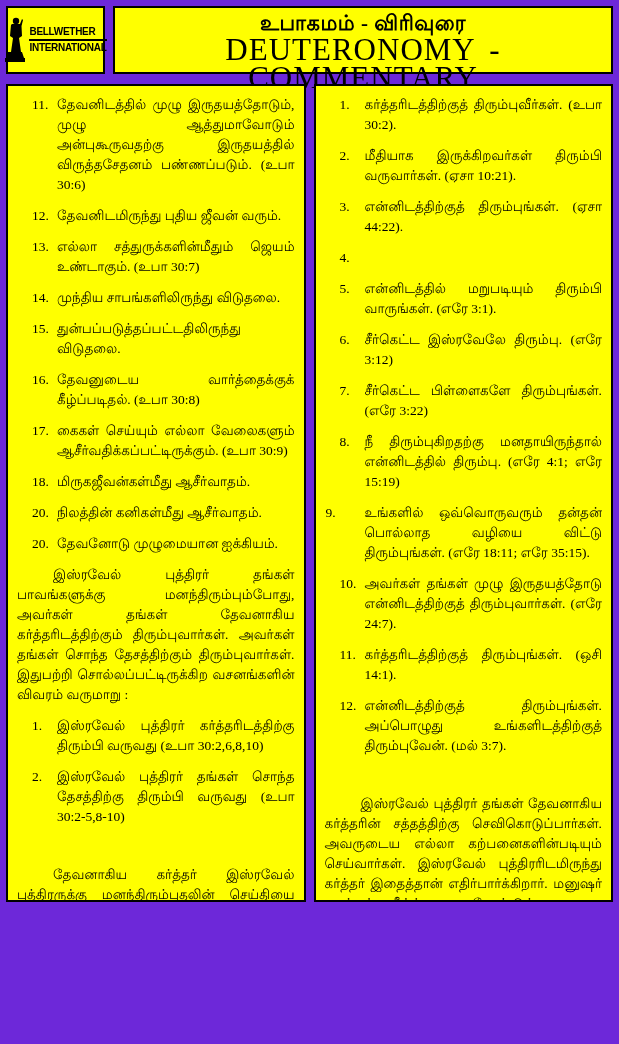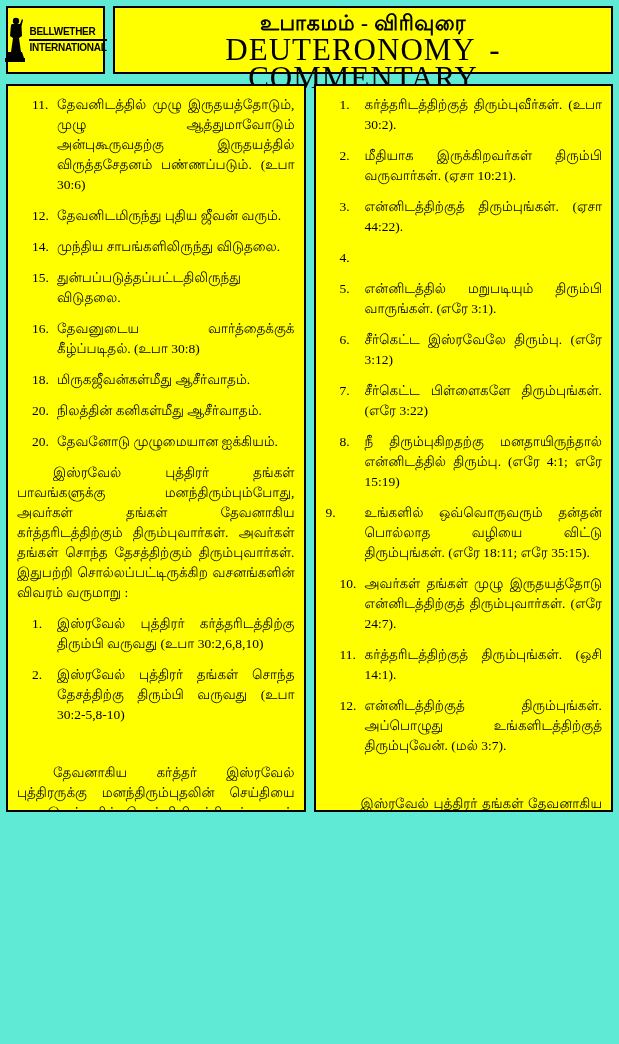--- a/index.html
+++ b/index.html
@@ -7,21 +7,21 @@
   body {
     width: 619px; height: 1044px;
     background: #0000DD;
     font-family: "Liberation Serif", serif;
     color: #000;
     overflow: hidden;
   }
   .page {
     position: relative;
     width: 619px; height: 1044px;
-    background: #5eead4;
+    background: #6d28d9;
     padding: 6px;
   }
   .panel {
     background: #FFFF00;
     border: 2px solid #000;
   }
   
   .header { display: flex; gap: 8px; height: 68px; }
   .logo-box {
     width: 99px;
@@ -41,21 +41,21 @@
   }
   .title-tamil {
     font-weight: bold; font-size: 21px; line-height: 26px; letter-spacing: 0.5px;
   }
   .title-english {
     font-family: "Liberation Serif", serif;
     font-size: 31px; line-height: 28px; letter-spacing: 1px;
     word-spacing: 6px;
   }
   
-  .body-row { display: flex; gap: 8px; margin-top: 10px; height: 728px; }
+  .body-row { display: flex; gap: 8px; margin-top: 10px; height: 818px; }
   .column {
     flex: 1;
     padding: 9px 9px 6px 9px;
     overflow: hidden;
     font-size: 13.5px; line-height: 20px;
   }
   .item { display: flex; margin: 0 0 11px 0; }
   .item .num { flex: 0 0 40px; padding-left: 15px; }
   .item.hang .num { padding-left: 1px; }
   .item .txt { flex: 1; text-align: justify; }
@@ -94,30 +94,38 @@
     <div class="panel column" id="left-col">
         <div class="item">
           <span class="num">11.</span>
           <span class="txt">தேவனிடத்தில் முழு இருதயத்தோடும், முழு ஆத்துமாவோடும் அன்புகூருவதற்கு இருதயத்தில் விருத்தசேதனம் பண்ணப்படும். (உபா 30:6)</span>
         </div>
         <div class="item">
           <span class="num">12.</span>
           <span class="txt">தேவனிடமிருந்து புதிய ஜீவன் வரும்.</span>
         </div>
         <div class="item">
+          <span class="num">13.</span>
+          <span class="txt">எல்லா சத்துருக்களின்மீதும் ஜெயம் உண்டாகும். (உபா 30:7)</span>
+        </div>
+        <div class="item">
           <span class="num">14.</span>
           <span class="txt">முந்திய சாபங்களிலிருந்து விடுதலை.</span>
         </div>
         <div class="item">
           <span class="num">15.</span>
           <span class="txt">துன்பப்படுத்தப்பட்டதிலிருந்து விடுதலை.</span>
         </div>
         <div class="item">
           <span class="num">16.</span>
           <span class="txt">தேவனுடைய வார்த்தைக்குக் கீழ்ப்படிதல். (உபா 30:8)</span>
+        </div>
+        <div class="item">
+          <span class="num">17.</span>
+          <span class="txt">கைகள் செய்யும் எல்லா வேலைகளும் ஆசீர்வதிக்கப்பட்டிருக்கும். (உபா 30:9)</span>
         </div>
         <div class="item">
           <span class="num">18.</span>
           <span class="txt">மிருகஜீவன்கள்மீது ஆசீர்வாதம்.</span>
         </div>
         <div class="item">
           <span class="num">20.</span>
           <span class="txt">நிலத்தின் கனிகள்மீது ஆசீர்வாதம்.</span>
         </div>
         <div class="item">

